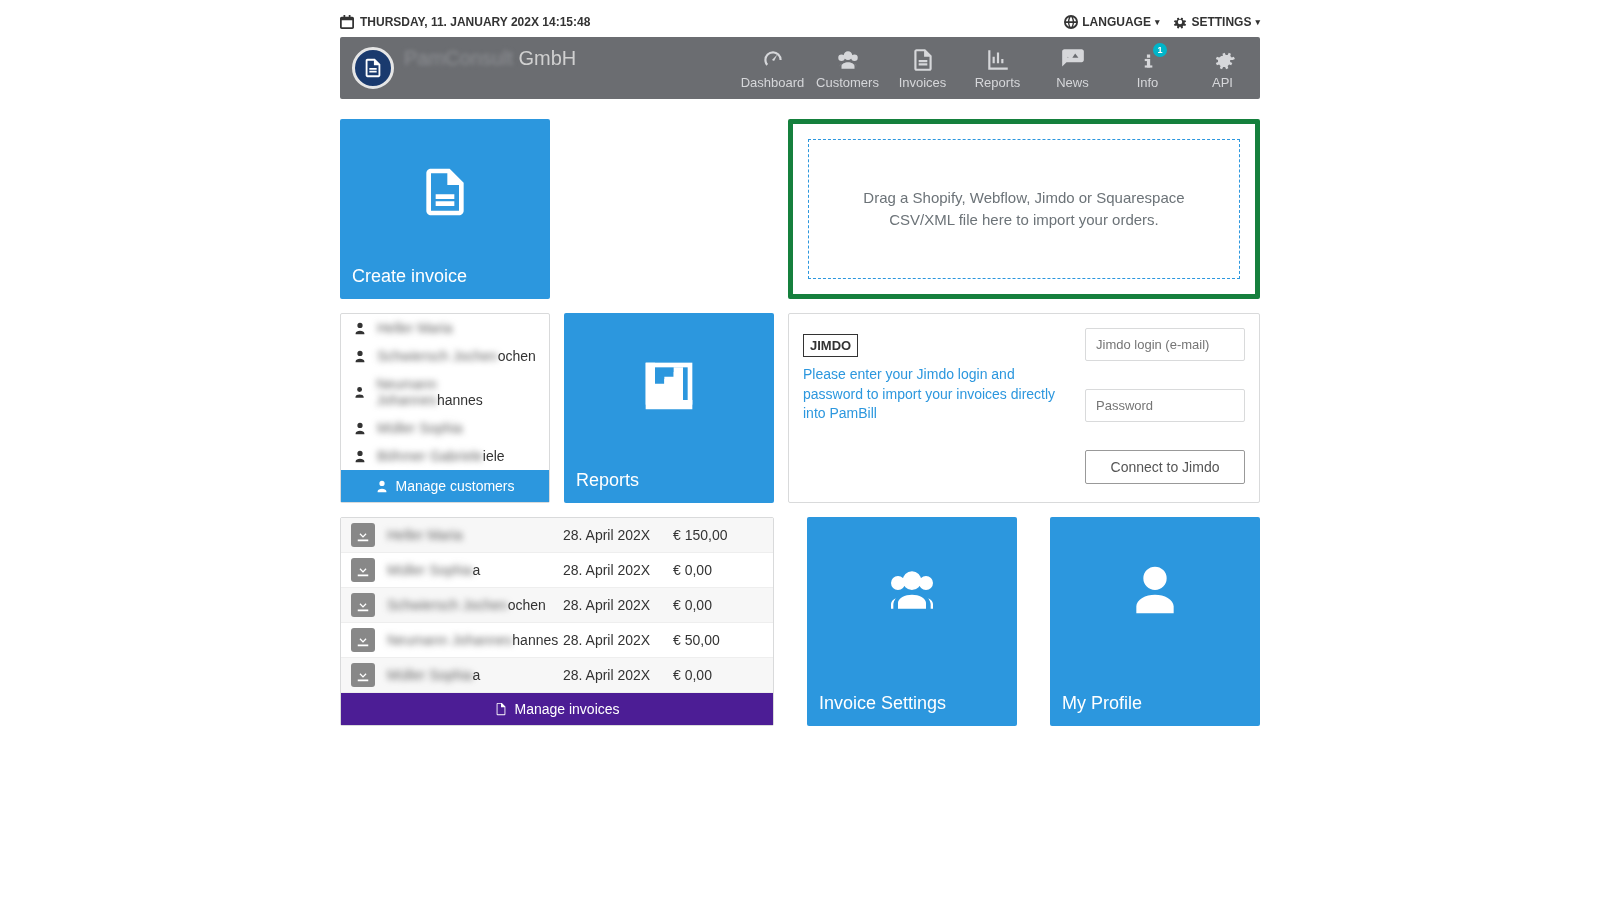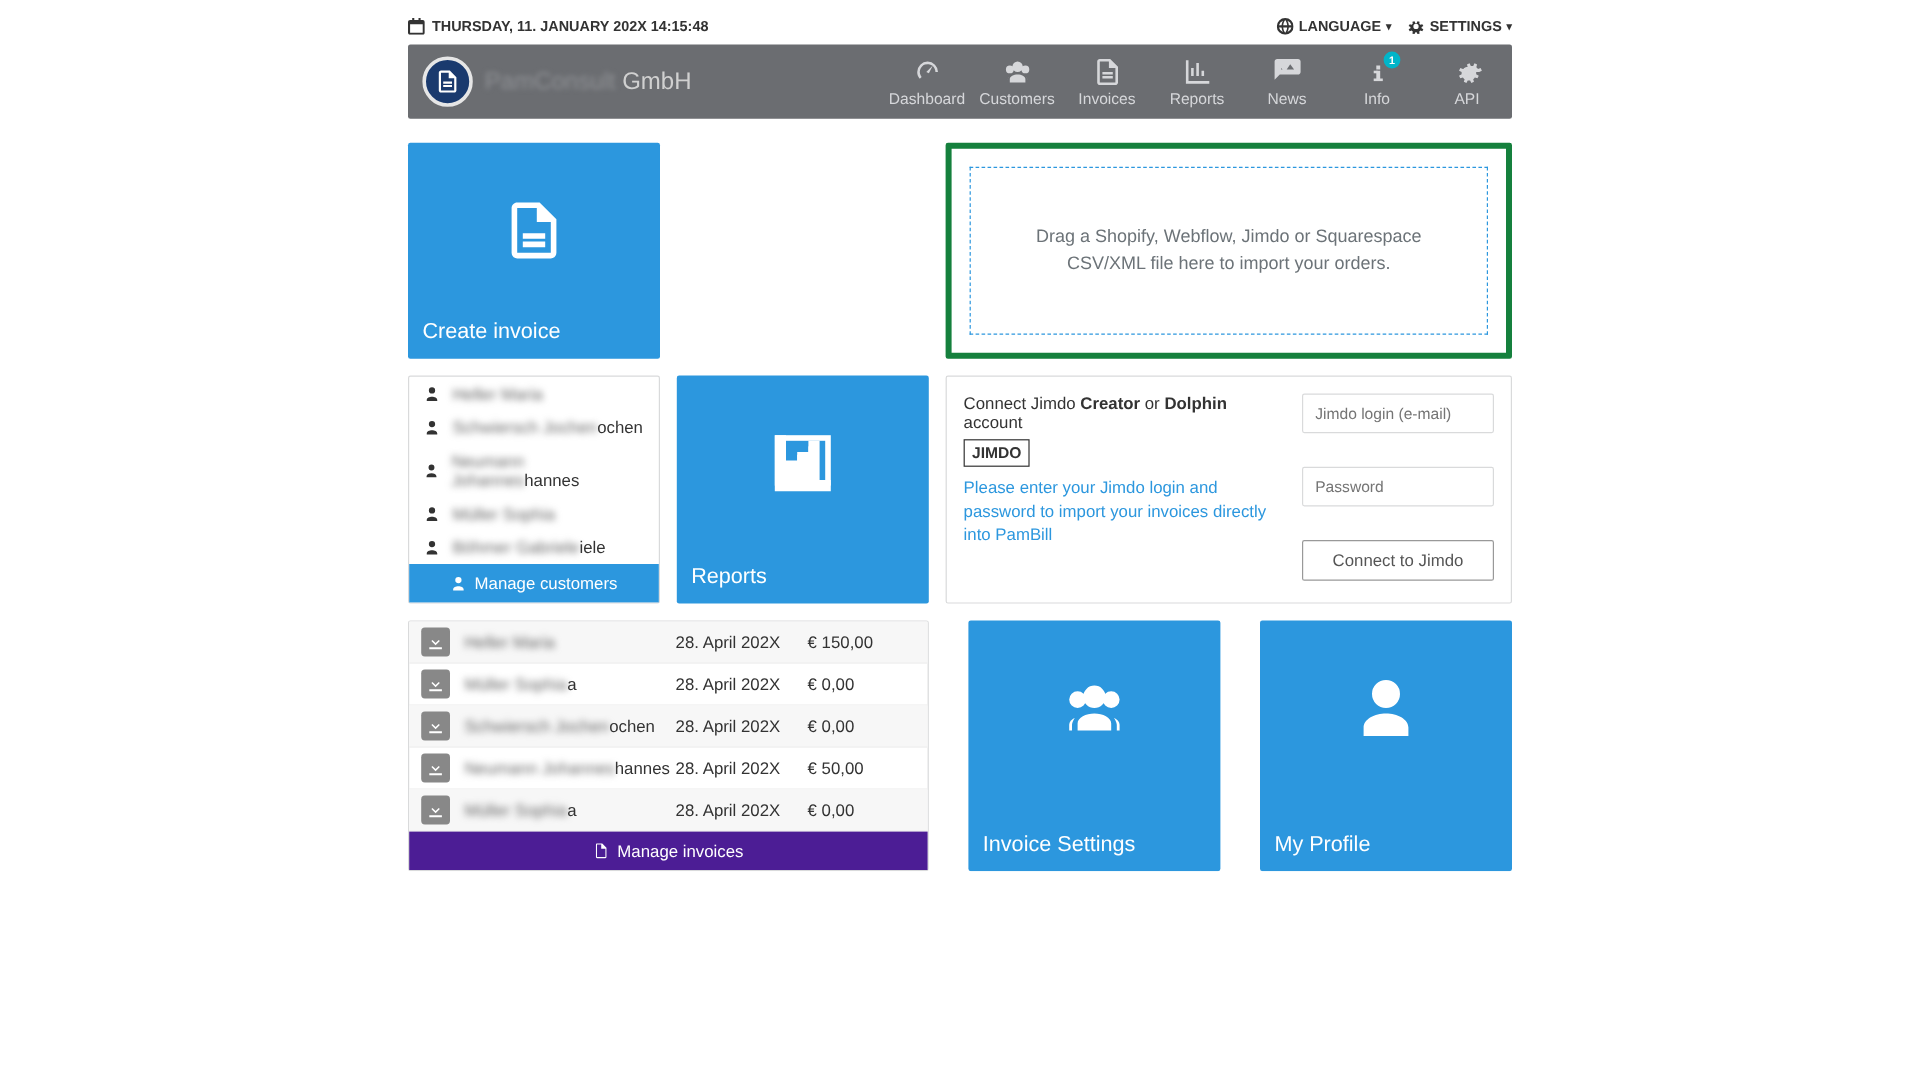--- a/index.html
+++ b/index.html
@@ -4,21 +4,21 @@
 <style>
 * { margin: 0; padding: 0; box-sizing: border-box; font-family: "Segoe UI", Arial, sans-serif; }
 body { background: #fff; }
 .container { width: 920px; margin: 0 auto; padding-top: 15px; }
 .topbar { display: flex; justify-content: space-between; align-items: center; font-size: 12px; font-weight: 600; color: #333; margin-bottom: 8px; }
 .topbar-left, .topbar-right { display: flex; align-items: center; gap: 6px; }
 .topbar-right { gap: 14px; }
 .topbar .item { display: flex; align-items: center; gap: 4px; cursor: pointer; text-transform: uppercase; }
 .caret { font-size: 9px; }
 .navbar { background: #6b6d71; color: #e6e6e6; display: flex; align-items: center; height: 62px; border-radius: 2px; }
-.brand { display: flex; align-items: center; gap: 10px; padding-left: 12px; color: #d0d0d0; font-size: 20px; font-weight: 300; }
+.brand { display: flex; gap: 10px; padding-left: 12px; color: #d0d0d0; font-size: 20px; font-weight: 300; }
 .brand .logo { width: 42px; height: 42px; border-radius: 50%; border: 3px solid #e6e6e6; background: #1a3a6e; display: flex; align-items: center; justify-content: center; }
 .brand .blur { color: #8e9094; filter: blur(2px); }
 .navlinks { margin-left: auto; display: flex; height: 100%; }
 .navlinks .nav-item { width: 75px; display: flex; flex-direction: column; align-items: center; justify-content: center; gap: 2px; font-size: 13px; color: #d6d7da; cursor: pointer; position: relative; }
 .navlinks .nav-item svg { width: 26px; height: 26px; fill: #d6d7da; }
 .navlinks .nav-item .badge { position: absolute; top: 6px; right: 18px; background: #00b5c9; color: #fff; font-size: 9px; border-radius: 50%; width: 14px; height: 14px; display: flex; align-items: center; justify-content: center; font-weight: 600; }
 .grid { display: grid; grid-template-columns: 210px 210px 1fr; gap: 14px; margin-top: 20px; }
 .tile { background: #2c97de; color: #fff; border-radius: 2px; display: flex; flex-direction: column; justify-content: flex-end; padding: 12px; position: relative; min-height: 180px; cursor: pointer; }
 .tile .tile-icon { position: absolute; top: 45px; left: 50%; transform: translateX(-50%); }
 .tile .tile-icon svg { width: 56px; height: 56px; fill: #fff; }
@@ -200,23 +200,20 @@
             <path d="M3 3v18h18v-2H5V3H3zm14 2h-2v12h2V5zm-4 4h-2v8h2V9zm-4 3H7v5h2v-5z" fill="none" stroke="#fff" stroke-width="2"></path>
             <rect x="3" y="3" width="18" height="16" fill="none" stroke="#fff" stroke-width="2"></rect>
             <rect x="6" y="12" width="2.5" height="5" fill="#fff"></rect>
             <rect x="10" y="9" width="2.5" height="8" fill="#fff"></rect>
             <rect x="14" y="6" width="2.5" height="11" fill="#fff"></rect>
           </svg></div>
       <div class="tile-label">Reports</div>
     </div>
     <div class="jimdo-panel">
       <div class="jimdo-left">
-        <div class="connect-text">
-          <span>Connect Jimdo </span><b>Creator</b><span> or </span><b>Dolphin</b><span> account</span>
-        </div>
         <div class="jimdo-logo">JIMDO</div>
         <div class="hint">Please enter your Jimdo login and password to import your invoices directly into PamBill</div>
       </div>
       <div class="jimdo-right">
         <input type="text" placeholder="Jimdo login (e-mail)" style="">
         <input type="password" placeholder="Password" style="">
         <div class="connect-btn">Connect to Jimdo</div>
       </div>
     </div>
   </div>

